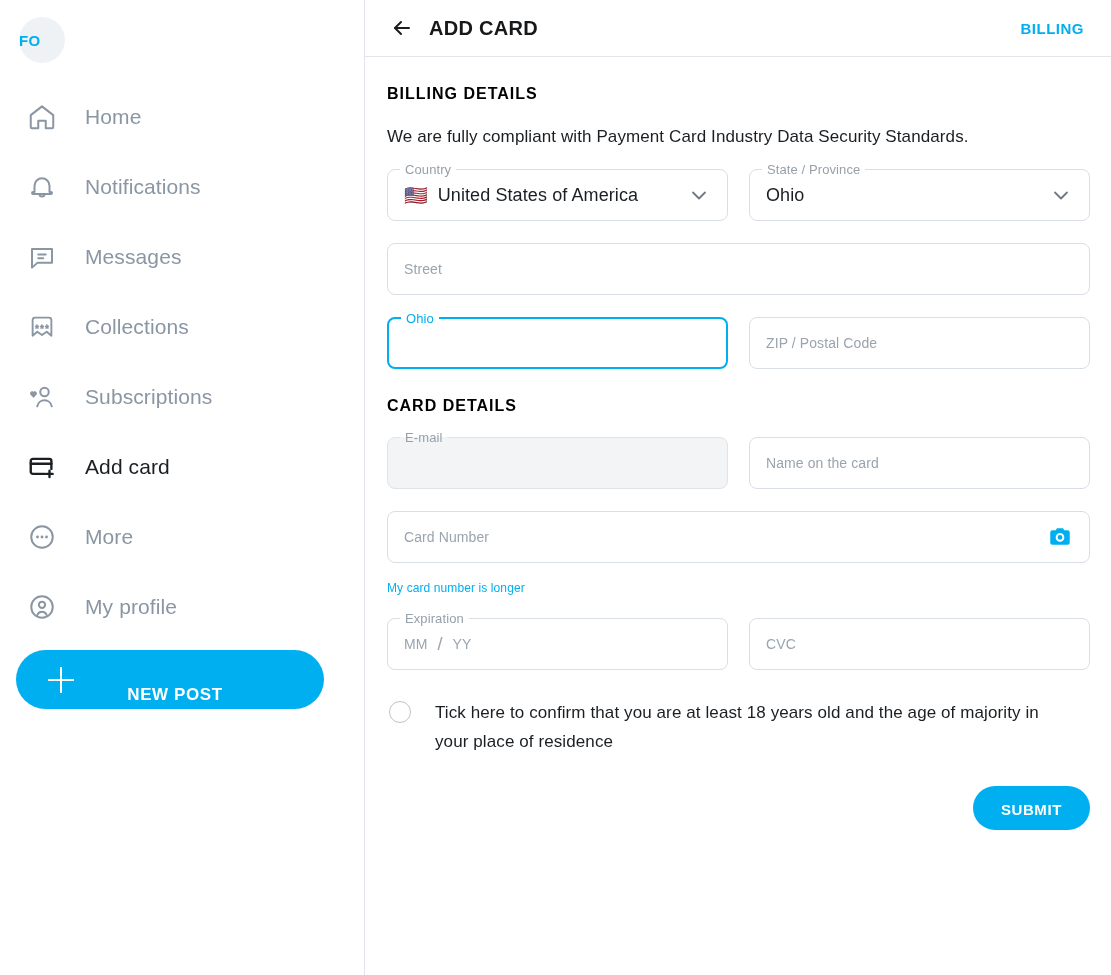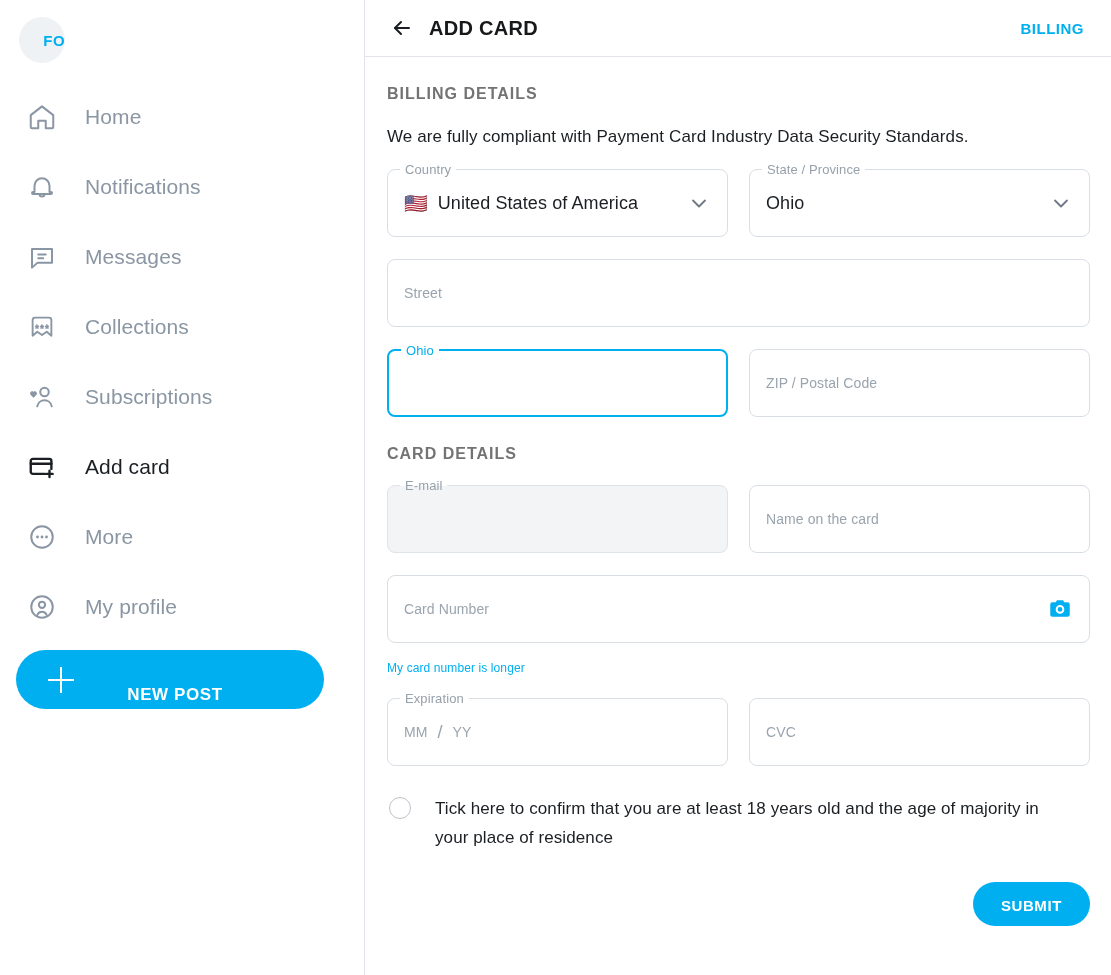--- a/index.html
+++ b/index.html
@@ -25,21 +25,21 @@
     border-right: 1px solid #e2e6ea;
     flex: 0 0 365px;
     position: relative;
   }
   .avatar {
     position: absolute;
     left: 19px; top: 17px;
     width: 46px; height: 46px;
     border-radius: 50%;
     background: #eff2f5;
-    display: flex; align-items: center; justify-content: flex-end;
+    display: flex; align-items: center; justify-content: flex-start;
     font-size: 15px; font-weight: bold;
     color: #00aff0;
     letter-spacing: 0.4px;
   }
   .nav { position: absolute; top: 82px; left: 0; width: 365px; }
   .nav-item {
     display: flex;
     align-items: center;
     height: 70px;
     padding-left: 22px;
@@ -130,39 +130,39 @@
     cursor: pointer;
     background: none; border: none;
     font-family: "Liberation Sans", sans-serif;
   }
 
   .content { padding: 0 21px 0 22px; }
 
   .section-title {
     font-size: 16px;
     font-weight: bold;
-    color: #737373;
+    color: #000000;
     letter-spacing: 1.0px;
     margin-top: 28px;
   }
   .compliance {
     font-size: 17px;
     color: #1b1f23;
     margin-top: 24px;
     letter-spacing: 0.1px;
   }
 
   .row { display: flex; gap: 21px; margin-top: 22px; }
   .col { flex: 1 1 0; }
   .col.full { flex: 1 1 100%; }
 
   
   .field {
     position: relative;
-    height: 68px;
+    height: 52px;
     border: 1px solid #d8dee4;
     border-radius: 8px;
     background: #ffffff;
     display: flex;
     align-items: center;
     padding: 12px 16px;
     cursor: text;
   }
   .field.focused { border: 2px solid #00aff0; }
   .field.disabled { background: #f2f4f6; border-color: #dfe4e9; cursor: default; }

